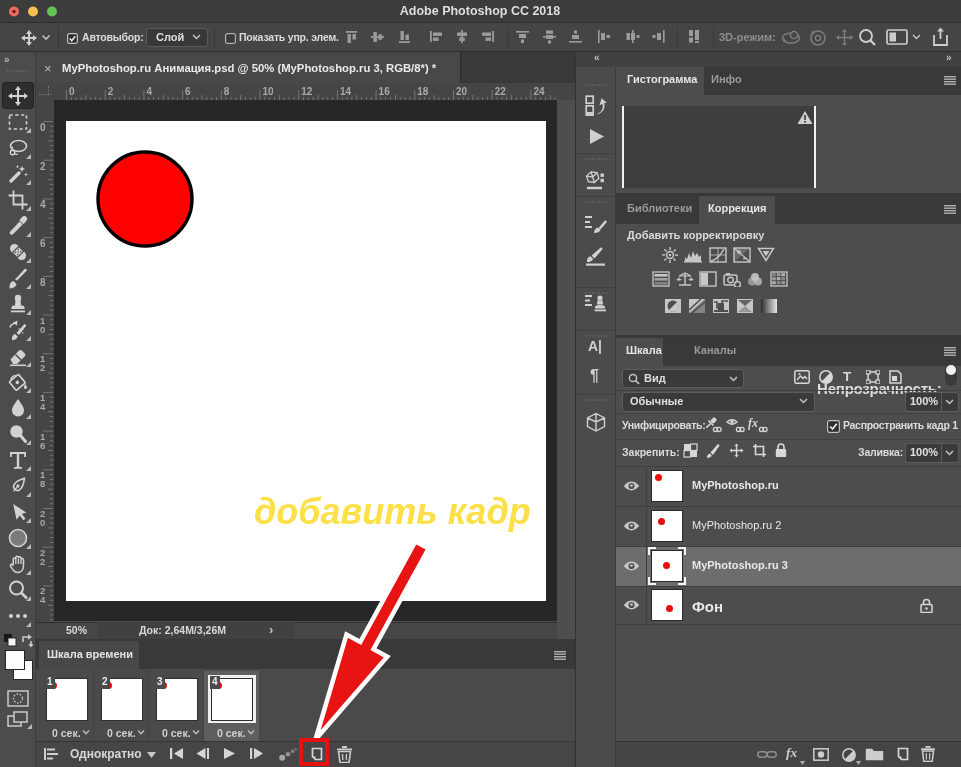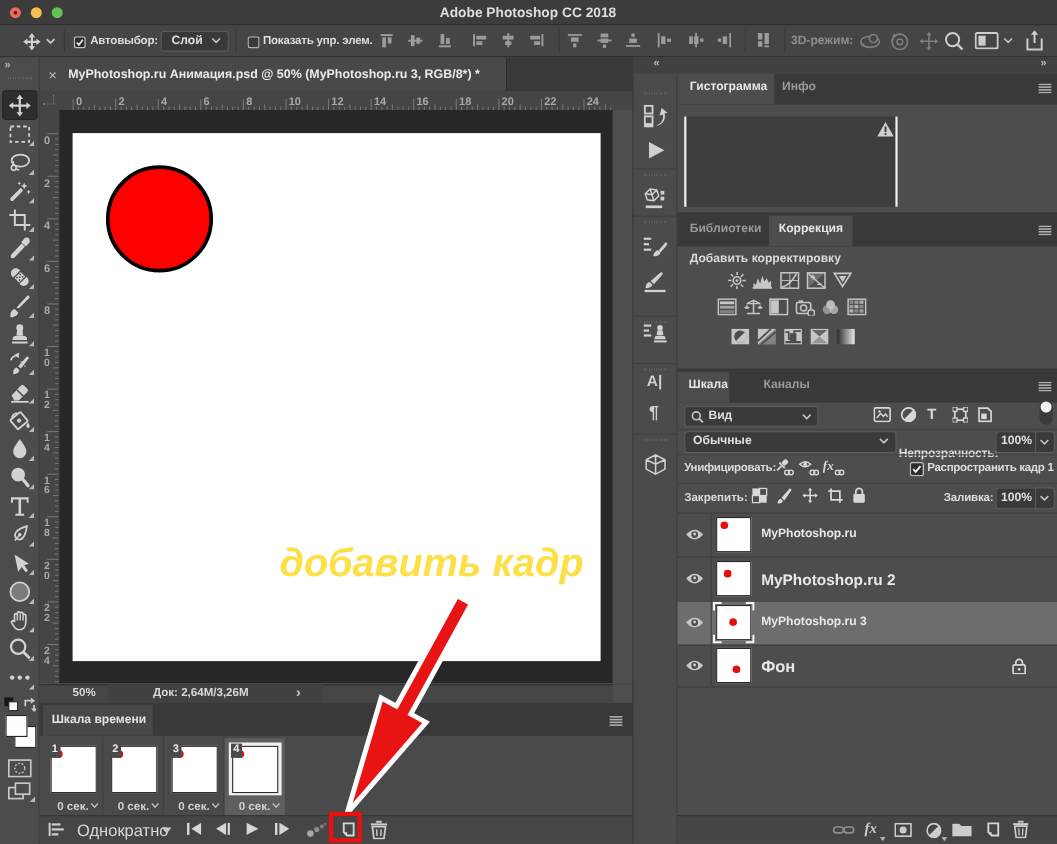--- a/index.html
+++ b/index.html
@@ -645,21 +645,21 @@
 <svg style="position:absolute;left:247px;top:730px" width="8" height="5" viewBox="0 0 8 5">
     <path d="M1 0.5 L4 3.8 L7 0.5" stroke="#c0c0c0" stroke-width="1.3" fill="none"></path>
   </svg>
 <div style="position:absolute;left:36px;top:741px;width:539px;height:26px;background:#464646;border-top:1px solid #353535"></div>
 <svg style="position:absolute;left:44px;top:747px" width="17" height="14" viewBox="0 0 17 14">
     <rect x="0" y="1" width="2" height="12" fill="#cdcdcd"></rect>
     <rect x="3" y="1.5" width="8" height="2" fill="#cdcdcd"></rect>
     <rect x="3" y="6" width="11" height="2" fill="#cdcdcd"></rect>
     <rect x="3" y="10.5" width="6" height="2" fill="#cdcdcd"></rect>
   </svg>
-<div style="position:absolute;left:70px;top:747px;font-size:15px;color:#d8d8d8;font-weight:400;white-space:nowrap;text-align:right;">Однократно</div>
+<div style="position:absolute;left:70px;top:747px;font-size:12px;color:#d8d8d8;font-weight:700;white-space:nowrap;text-align:right;">Однократно</div>
 <svg style="position:absolute;left:147px;top:752px" width="9" height="6" viewBox="0 0 9 6">
     <path d="M0 0 L9 0 L4.5 6 Z" fill="#c9c9c9"></path>
   </svg>
 <svg style="position:absolute;left:170px;top:748px" width="13" height="11" viewBox="0 0 13 11">
     <rect x="0" y="0" width="2.2" height="11" fill="#d6d6d6"></rect>
     <path d="M13 0 L13 11 L4 5.5 Z" fill="#d6d6d6"></path>
   </svg>
 <svg style="position:absolute;left:196px;top:748px" width="13" height="11" viewBox="0 0 13 11">
     <path d="M9.5 0 L9.5 11 L0.5 5.5 Z" fill="#d6d6d6"></path>
     <rect x="11" y="0" width="2.2" height="11" fill="#d6d6d6"></rect>
@@ -918,21 +918,21 @@
     <path d="M1 1 L9 1 L12 4 L12 13 L1 13 Z" fill="none" stroke="#d8d8d8" stroke-width="1.5"></path>
     <rect x="3" y="6" width="5" height="5" fill="#d8d8d8"></rect>
   </svg>
 <div style="position:absolute;left:945px;top:364px;width:12px;height:22px;background:#3a3a3a;border-radius:6px"></div>
 <div style="position:absolute;left:946px;top:365px;width:10px;height:10px;border-radius:50%;background:#f2f2f2"></div>
 <div style="position:absolute;left:622px;top:392px;width:193px;height:20px;background:#3a3a3a;border:1px solid #5d5d5d;border-radius:3px"></div>
 <div style="position:absolute;left:630px;top:395px;font-size:11px;color:#e0e0e0;font-weight:700;white-space:nowrap;">Обычные</div>
 <svg style="position:absolute;left:799px;top:398px" width="9" height="6" viewBox="0 0 9 6">
     <path d="M1 1 L4.5 4.5 L8 1" stroke="#c2c2c2" stroke-width="1.5" fill="none"></path>
   </svg>
-<div style="position:absolute;left:817px;top:406px;font-size:11px;color:#dcdcdc;font-weight:600;white-space:nowrap;letter-spacing:-0.2px">Непрозрачность:</div>
+<div style="position:absolute;left:817px;top:380px;font-size:15px;color:#dcdcdc;font-weight:600;white-space:nowrap;letter-spacing:-0.2px">Непрозрачность:</div>
 <div style="position:absolute;left:905px;top:392px;width:37px;height:20px;background:#3a3a3a;border:1px solid #5d5d5d;border-radius:3px 0 0 3px;border-right:none"></div>
 <div style="position:absolute;left:910px;top:395px;font-size:11px;color:#e0e0e0;font-weight:600;white-space:nowrap;">100%</div>
 <div style="position:absolute;left:941px;top:392px;width:18px;height:20px;background:#3a3a3a;border:1px solid #5d5d5d;border-radius:0 3px 3px 0"></div>
 <svg style="position:absolute;left:945px;top:399px" width="9" height="6" viewBox="0 0 9 6">
     <path d="M1 1 L4.5 4.5 L8 1" stroke="#c2c2c2" stroke-width="1.5" fill="none"></path>
   </svg>
 <div style="position:absolute;left:616px;top:390px;width:345px;height:1px;background:#424242"></div>
 <div style="position:absolute;left:616px;top:413px;width:345px;height:1px;background:#424242"></div>
 <div style="position:absolute;left:616px;top:439px;width:345px;height:1px;background:#424242"></div>
 <div style="position:absolute;left:622px;top:419px;font-size:10.5px;color:#dcdcdc;font-weight:600;white-space:nowrap;letter-spacing:-0.3px">Унифицировать:</div>
@@ -1000,21 +1000,21 @@
 <div style="position:absolute;left:655px;top:474px;width:7px;height:7px;border-radius:50%;background:#e60d0d"></div>
 <div style="position:absolute;left:692px;top:479px;font-size:11px;color:#e8e8e8;font-weight:600;white-space:nowrap;">MyPhotoshop.ru</div>
 <div style="position:absolute;left:616px;top:506px;width:345px;height:1px;background:#3e3e3e"></div>
 <svg style="position:absolute;left:623px;top:520px" width="17" height="12" viewBox="0 0 17 12">
     <path d="M0.8 6 Q8.5 -2.8 16.2 6 Q8.5 14.8 0.8 6 Z" fill="#c9c9c9"></path>
     <circle cx="8.5" cy="6" r="3.1" fill="#4d4d4d"></circle>
     <circle cx="8.5" cy="5.5" r="1.3" fill="#c9c9c9"></circle>
   </svg>
 <div style="position:absolute;left:651px;top:510px;width:32px;height:32px;background:#ffffff;border:1.5px solid #2a2a2a"></div>
 <div style="position:absolute;left:658px;top:518px;width:7px;height:7px;border-radius:50%;background:#e60d0d"></div>
-<div style="position:absolute;left:692px;top:519px;font-size:14px;color:#e8e8e8;font-weight:700;white-space:nowrap;">MyPhotoshop.ru 2</div>
+<div style="position:absolute;left:692px;top:519px;font-size:11px;color:#e8e8e8;font-weight:400;white-space:nowrap;">MyPhotoshop.ru 2</div>
 <div style="position:absolute;left:616px;top:546px;width:345px;height:1px;background:#3e3e3e"></div>
 <svg style="position:absolute;left:623px;top:560px" width="17" height="12" viewBox="0 0 17 12">
     <path d="M0.8 6 Q8.5 -2.8 16.2 6 Q8.5 14.8 0.8 6 Z" fill="#c9c9c9"></path>
     <circle cx="8.5" cy="6" r="3.1" fill="#4d4d4d"></circle>
     <circle cx="8.5" cy="5.5" r="1.3" fill="#c9c9c9"></circle>
   </svg>
 <div style="position:absolute;left:651px;top:550px;width:32px;height:32px;background:#ffffff;border:1.5px solid #2a2a2a"></div>
 <div style="position:absolute;left:663px;top:562px;width:7px;height:7px;border-radius:50%;background:#e60d0d"></div>
 <div style="position:absolute;left:692px;top:559px;font-size:11px;color:#e8e8e8;font-weight:600;white-space:nowrap;">MyPhotoshop.ru 3</div>
 <div style="position:absolute;left:616px;top:586px;width:345px;height:1px;background:#3e3e3e"></div>

